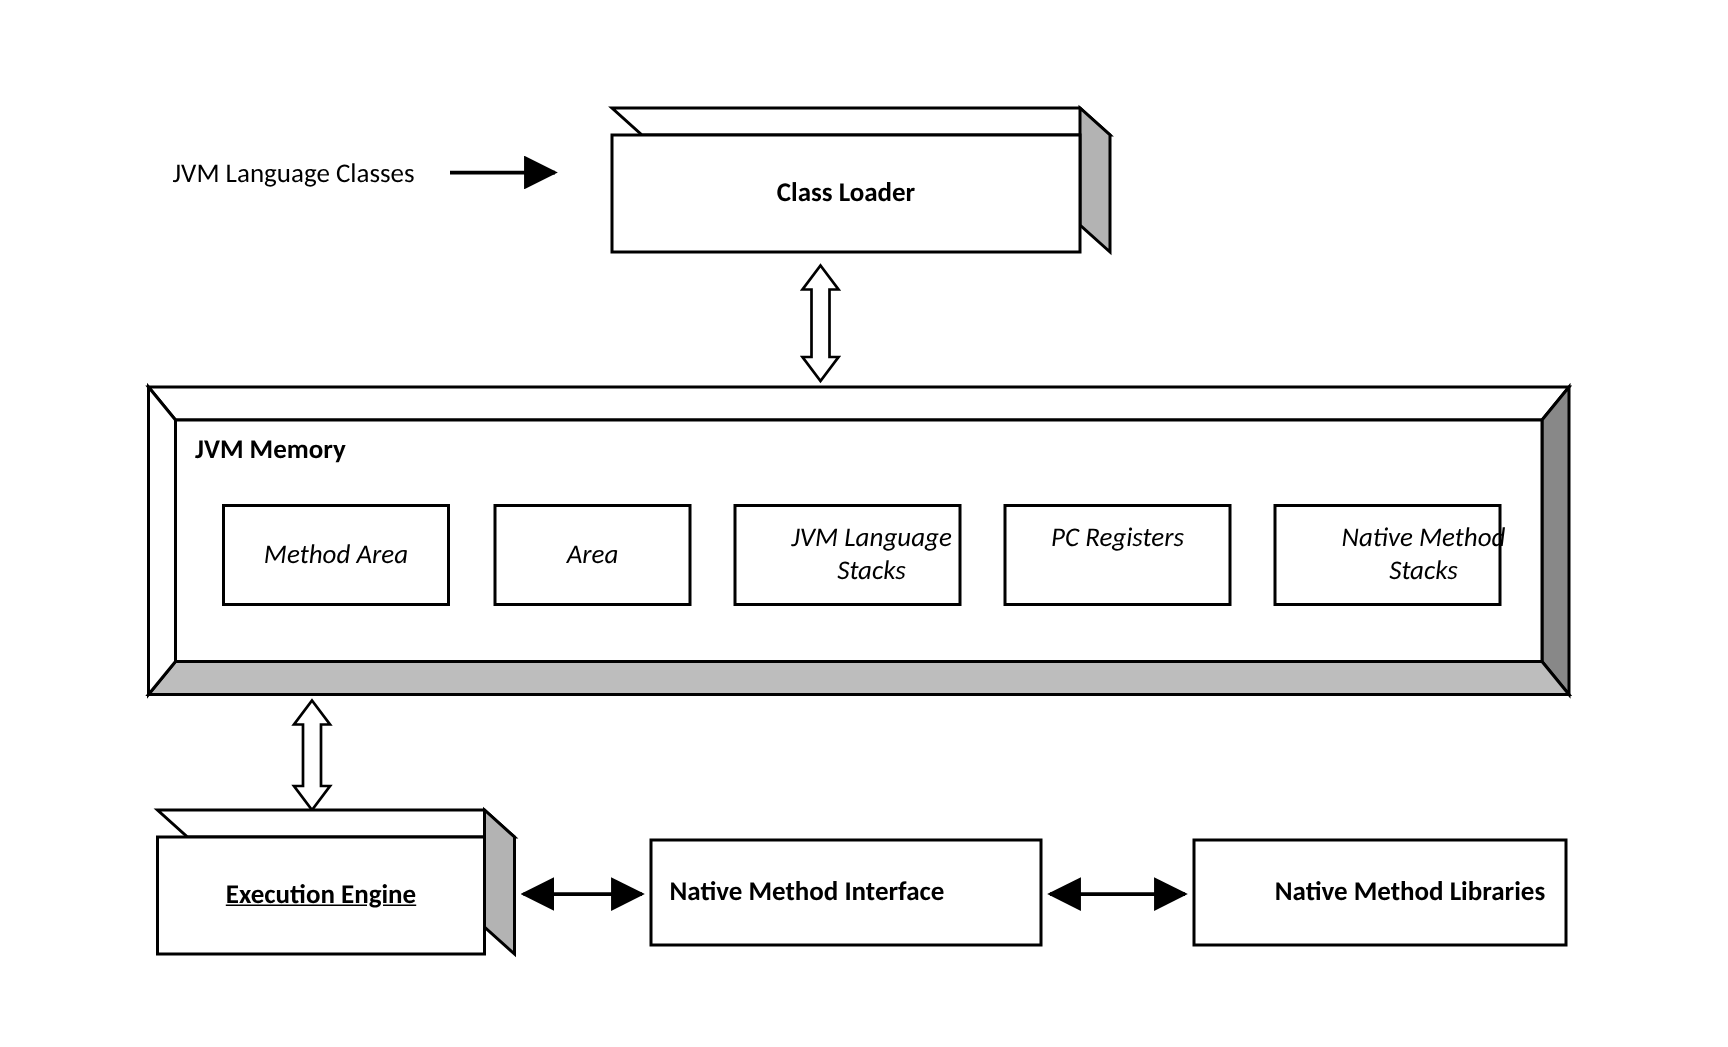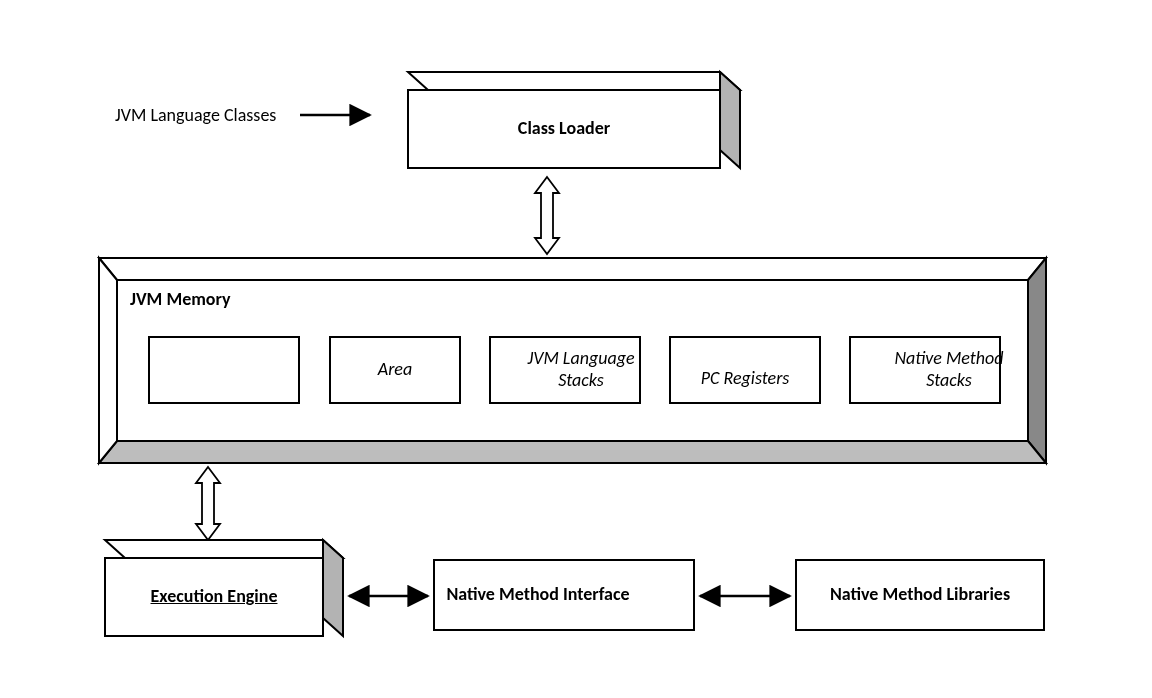--- a/index.html
+++ b/index.html
@@ -109,24 +109,25 @@
     <line x1="700" y1="596" x2="790" y2="596" stroke="#000" stroke-width="2.5" marker-start="url(#arrow-solid)" marker-end="url(#arrow-solid)"></line>
 
   </svg>
 
   <div class="abs label bold centertxt" style="left:408px; top:90px; width:312px; height:78px;">Class Loader</div>
 
   <div class="abs label" style="left:115px; top:104px;">JVM Language Classes</div>
 
   <div class="abs label bold" style="left:130px; top:288px;">JVM Memory</div>
 
+  <div class="abs label italic centertxt" style="left:149px; top:337px; width:150px; height:66px;">Method Area</div>
   <div class="abs label italic centertxt" style="left:330px; top:337px; width:130px; height:66px;">Area</div>
   <div class="abs label italic centertxt" style="left:490px; top:337px; width:150px; height:66px;padding-left:16px;">JVM Language Stacks</div>
-  <div class="abs label italic centertxt" style="left:670px; top:346px; width:150px; height:66px;">PC Registers</div>
+  <div class="abs label italic centertxt" style="left:670px; top:326px; width:150px; height:66px;">PC Registers</div>
   <div class="abs label italic centertxt" style="left:850px; top:337px; width:150px; height:66px;padding-left:24px;">Native Method Stacks</div>
 
   <div class="abs label bold centertxt" style="left:105px; top:558px; width:218px; height:78px;text-decoration:underline;">Execution Engine</div>
 
   <div class="abs label bold centertxt" style="left:434px; top:560px; width:208px; height:70px;">Native Method Interface</div>
 
-  <div class="abs label bold centertxt" style="left:796px; top:560px; width:248px; height:70px;">Native Method Libraries</div>
+  <div class="abs label bold centertxt" style="left:796px; top:560px; width:248px; height:70px;padding-left:20px;">Native Method Libraries</div>
 
 </div>
 
 </body></html>

